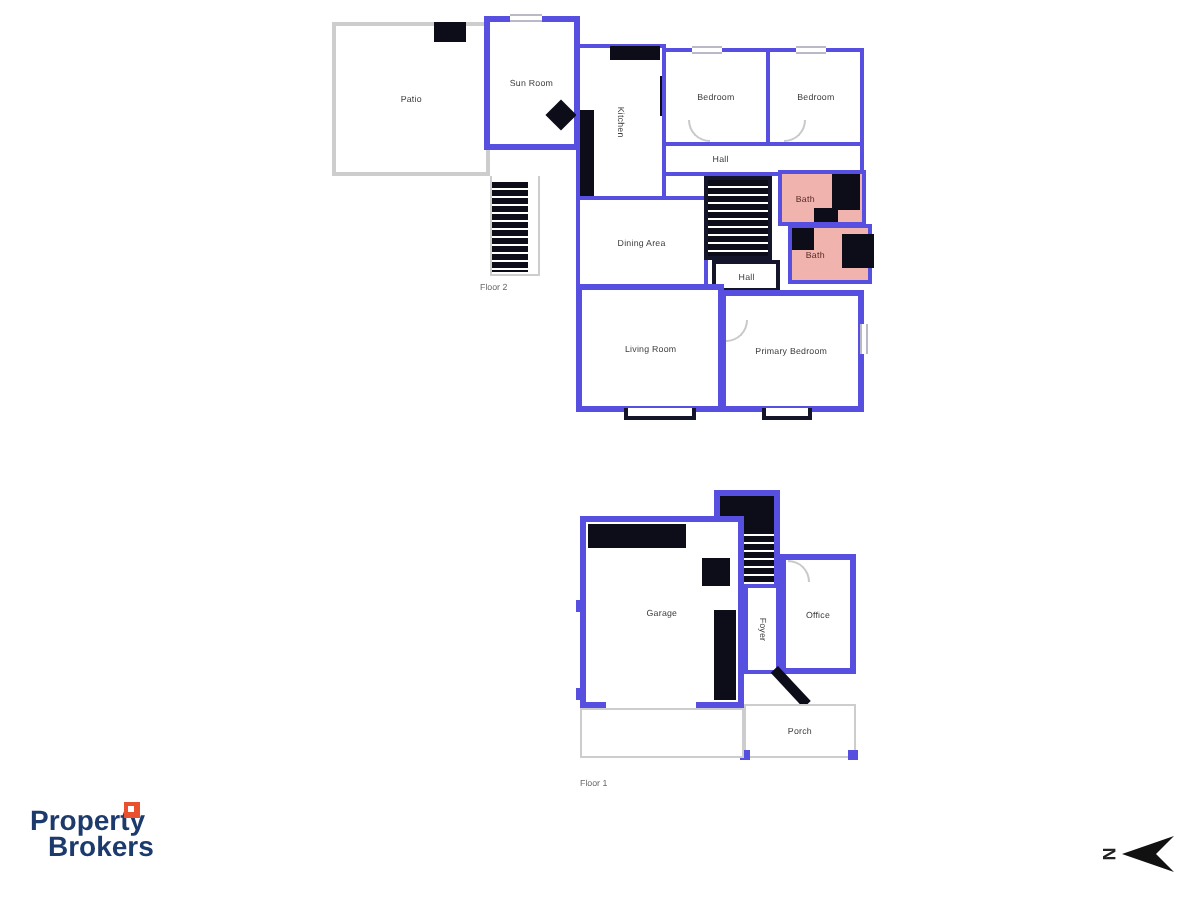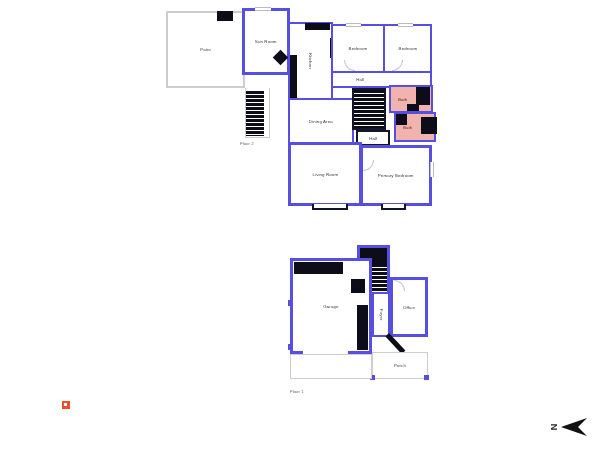--- a/index.html
+++ b/index.html
@@ -148,20 +148,24 @@
     <div class="abs gray-outline rl" style="left:372px;top:352px;width:56px;height:27px;">
       <span>Porch</span>
     </div>
     <div class="abs bluechip" style="left:370px;top:375px;width:5px;height:5px;"></div>
     <div class="abs bluechip" style="left:424px;top:375px;width:5px;height:5px;"></div>
     <div class="abs gray-outline" style="left:290px;top:354px;width:82px;height:25px;"></div>
 
     <div class="abs floor-label" style="left:290px;top:389px;">Floor 1</div>
   </div>
 
+  <div id="logo">
+    <div class="l1">Property</div>
+    <div class="l2">Brokers</div>
+  </div>
   <div id="logo-sq">
       <i></i>
     </div>
 
   <div id="compass">
     <span class="nletter">N</span>
     <svg width="26" height="18" viewBox="0 0 26 18">
       <polygon points="0,9 26,0 17,9 26,18" fill="#111"></polygon>
     </svg>
   </div>

